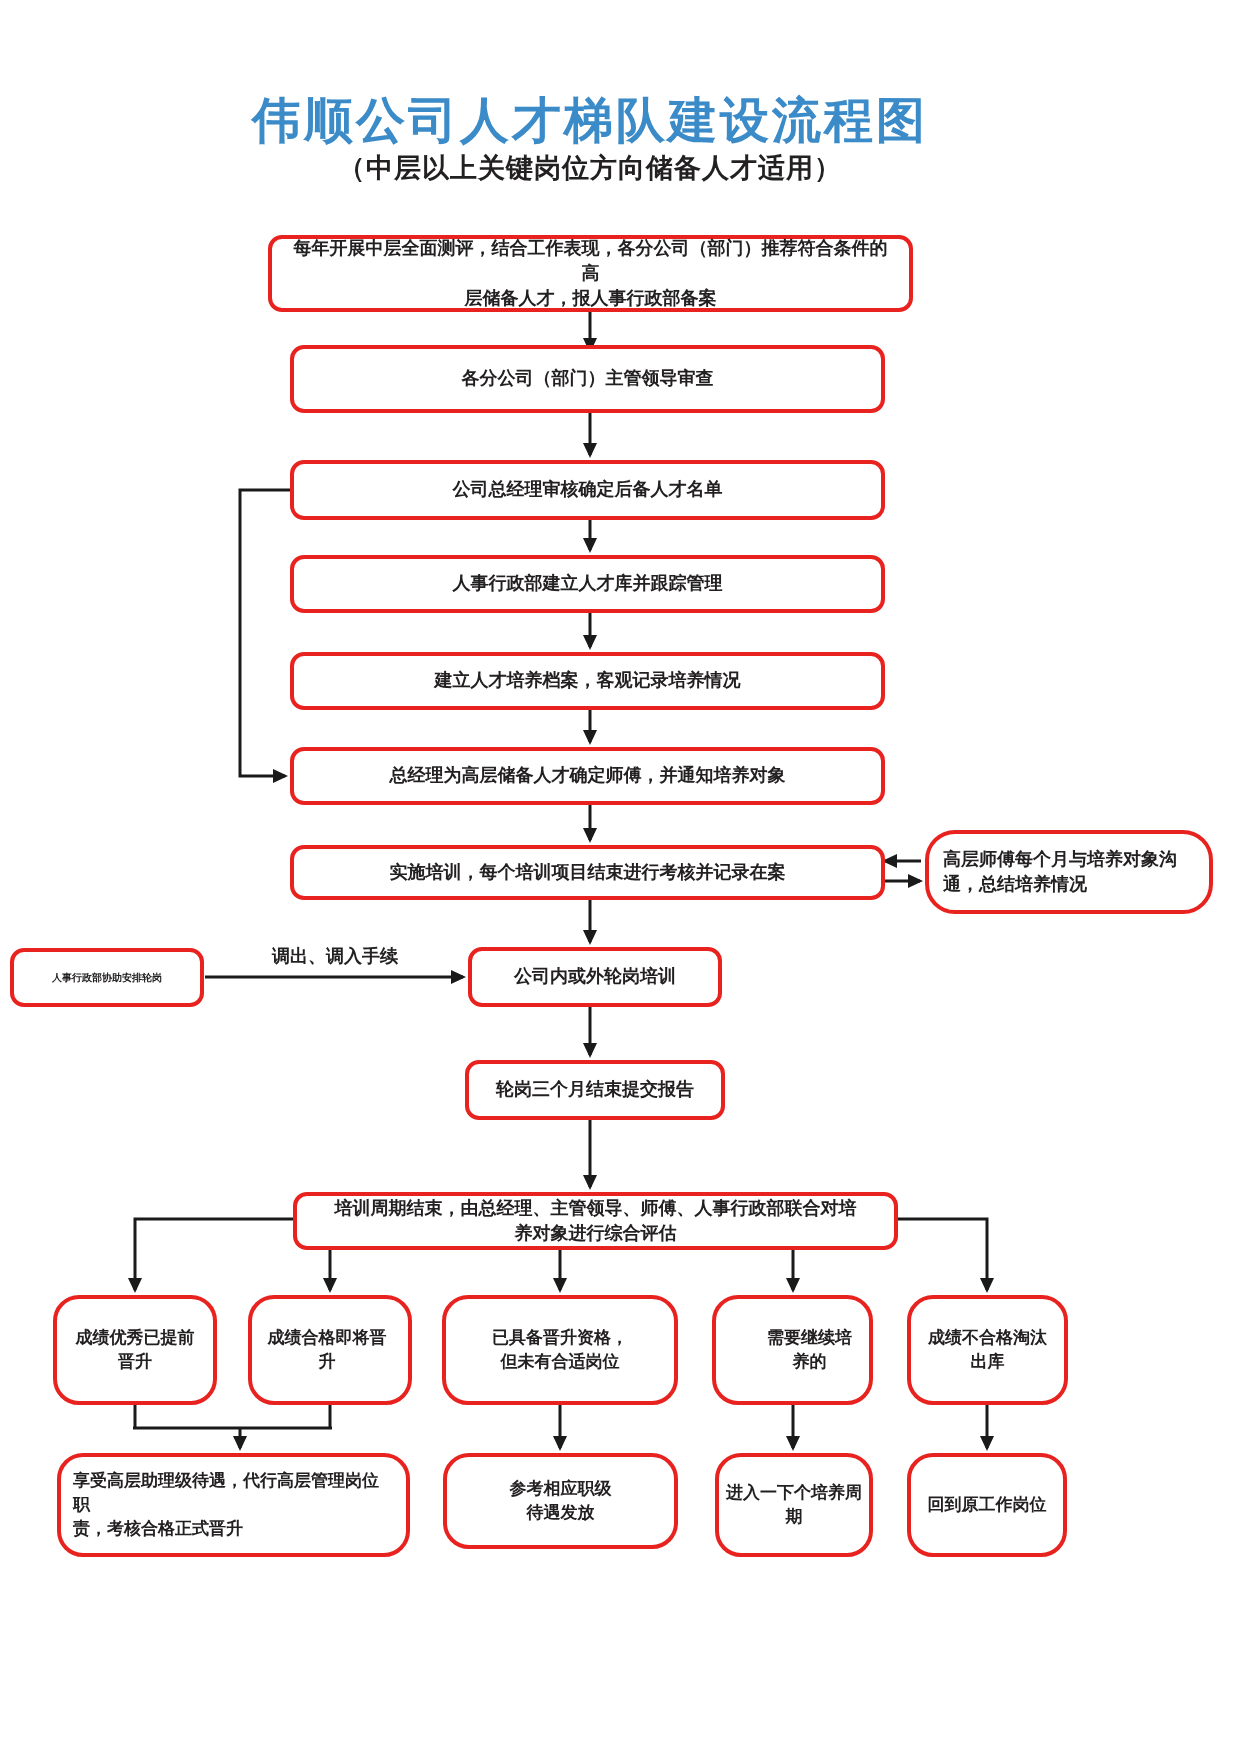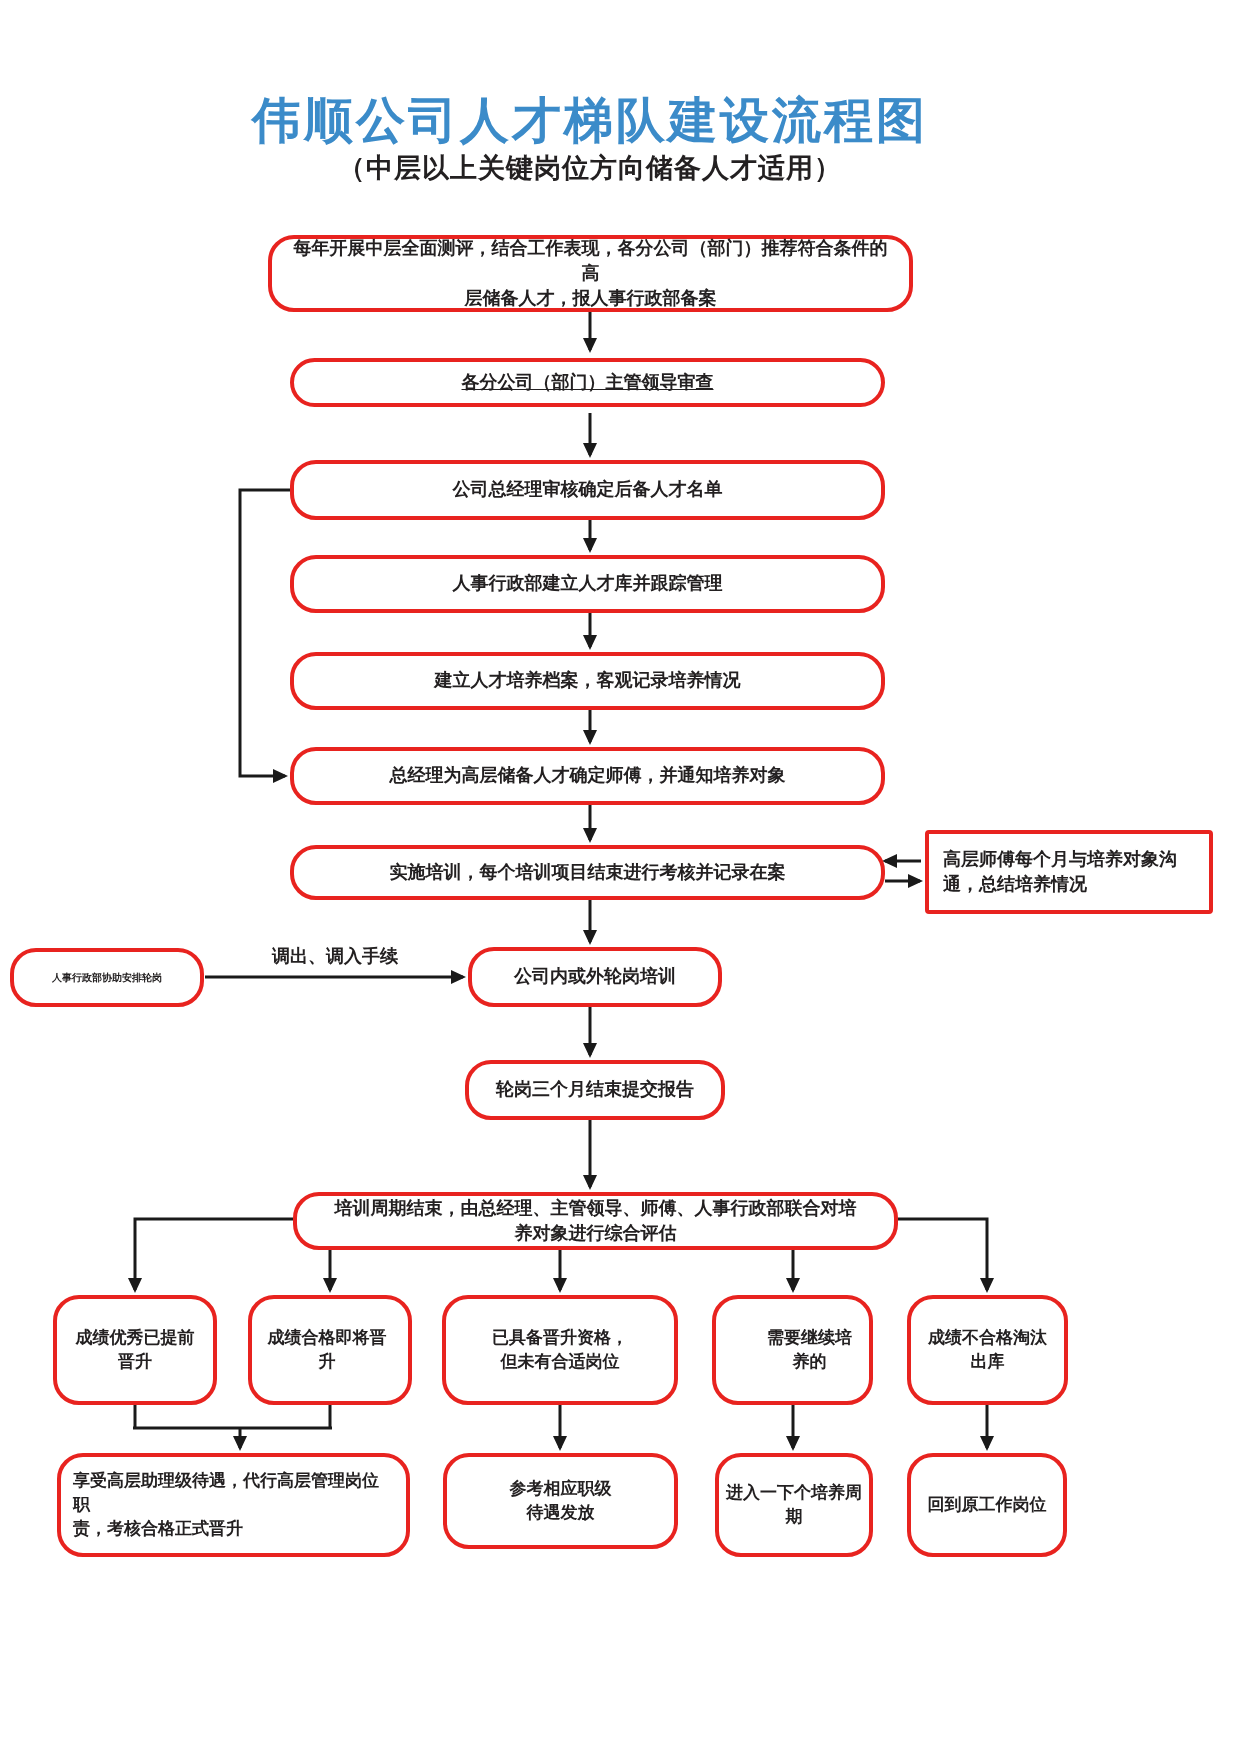--- a/index.html
+++ b/index.html
@@ -10,21 +10,21 @@
   .page-title{
     position:absolute;left:0;top:68px;width:1180px;text-align:center;
     font-size:49px;font-weight:bold;color:#3B8BC9;letter-spacing:3px;line-height:1.15;margin-top:24px;
   }
   .page-subtitle{
     position:absolute;left:0;top:150px;width:1180px;text-align:center;
     font-size:27px;font-weight:bold;color:#232021;letter-spacing:1px;
   }
   .node{
     position:absolute;box-sizing:border-box;background:#ffffff;
-    border:4px solid #E8231F;border-radius:26px;
+    border:4px solid #E8231F;border-radius:14px;
     display:flex;align-items:center;justify-content:center;
     text-align:center;font-weight:bold;font-size:18px;color:#232021;
     line-height:1.4;white-space:pre-line;padding:0 14px;z-index:2;
   }
   .round-lg{border-radius:26px;}
   .align-left{text-align:left;justify-content:flex-start;}
   .fs17{font-size:17px;}
   .fs16{font-size:10px;}
   .edge-label{
     position:absolute;font-size:18px;font-weight:bold;color:#232021;
@@ -77,28 +77,28 @@
     <line x1="330" y1="1405" x2="330" y2="1428"></line>
     <line x1="133" y1="1428" x2="332" y2="1428"></line>
     <line x1="240" y1="1428" x2="240" y2="1448" marker-end="url(#ah)"></line>
     <line x1="560" y1="1405" x2="560" y2="1448" marker-end="url(#ah)"></line>
     <line x1="793" y1="1405" x2="793" y2="1448" marker-end="url(#ah)"></line>
     <line x1="987" y1="1405" x2="987" y2="1448" marker-end="url(#ah)"></line>
   </svg>
 
   <div class="node" style="left:268px;top:235px;width:645px;height:77px;">每年开展中层全面测评，结合工作表现，各分公司（部门）推荐符合条件的高
 层储备人才，报人事行政部备案</div>
-  <div class="node" style="left:290px;top:358px;width:595px;height:49px;text-decoration:underline;">各分公司（部门）主管领导审查</div>
+  <div class="node" style="left:290px;top:345px;width:595px;height:68px;">各分公司（部门）主管领导审查</div>
   <div class="node" style="left:290px;top:460px;width:595px;height:60px;">公司总经理审核确定后备人才名单</div>
   <div class="node" style="left:290px;top:555px;width:595px;height:58px;">人事行政部建立人才库并跟踪管理</div>
   <div class="node" style="left:290px;top:652px;width:595px;height:58px;">建立人才培养档案，客观记录培养情况</div>
   <div class="node" style="left:290px;top:747px;width:595px;height:58px;">总经理为高层储备人才确定师傅，并通知培养对象</div>
   <div class="node" style="left:290px;top:845px;width:595px;height:55px;">实施培训，每个培训项目结束进行考核并记录在案</div>
 
-  <div class="node align-left" style="left:925px;top:830px;width:288px;height:84px;border-radius:4px;">高层师傅每个月与培养对象沟
+  <div class="node align-left" style="left:925px;top:830px;width:288px;height:84px;border-radius:30px;">高层师傅每个月与培养对象沟
 通，总结培养情况</div>
 
   <div class="node fs16" style="left:10px;top:948px;width:194px;height:59px;padding:0 6px;">人事行政部协助安排轮岗</div>
   <div class="edge-label" style="left:215px;top:944px;width:240px;">调出、调入手续</div>
   <div class="node" style="left:468px;top:947px;width:254px;height:60px;">公司内或外轮岗培训</div>
 
   <div class="node" style="left:465px;top:1060px;width:260px;height:60px;">轮岗三个月结束提交报告</div>
 
   <div class="node" style="left:293px;top:1192px;width:605px;height:58px;">培训周期结束，由总经理、主管领导、师傅、人事行政部联合对培
 养对象进行综合评估</div>

